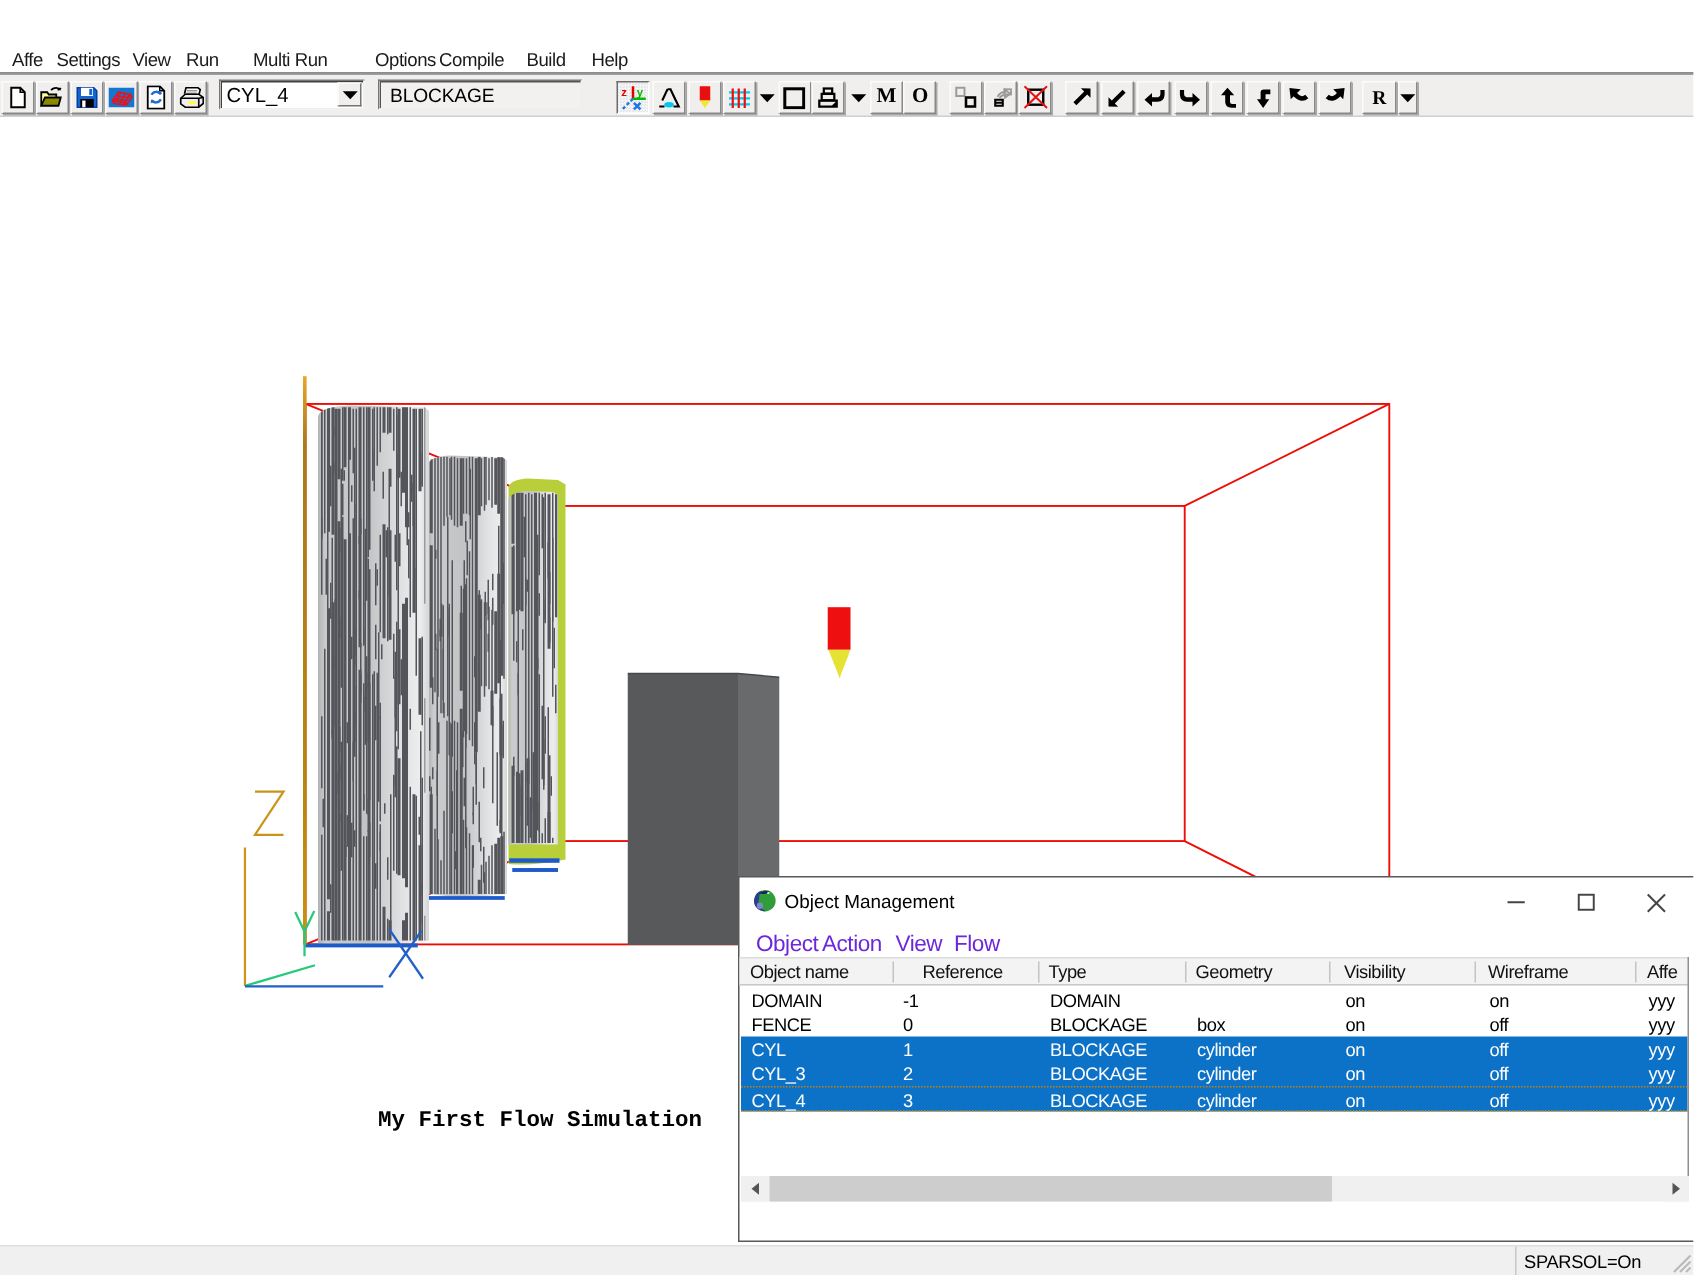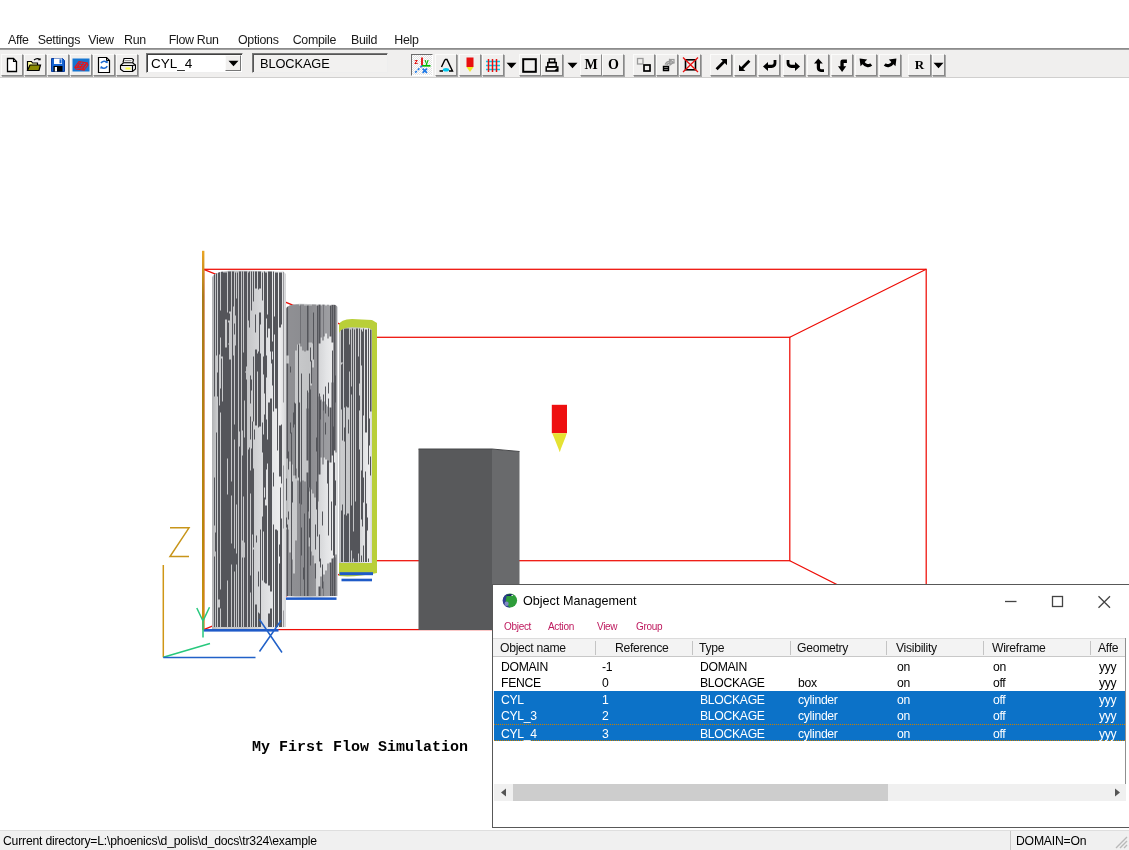--- a/index.html
+++ b/index.html
@@ -23,21 +23,21 @@
 #combo span { position:absolute; left:4px; top:2px; font-size:13.5px; color:#000; }
 #combobtn { position:absolute; right:1px; top:1px; width:16px; height:16px; background:#f0efee;
   border:1px solid; border-color:#fbfbfa #777 #777 #fbfbfa; display:flex; align-items:center; justify-content:center; }
 #blockfield { position:absolute; left:252px; top:3px; width:136px; height:20px; background:#f2f1f0;
   border:1px solid; border-color:#777 #eee #eee #777; box-shadow:inset 1px 1px 0 #555;
   font-size:12.8px; color:#000; padding:2px 0 0 7px; letter-spacing:-0.1px; }
 #scene { position:absolute; left:0; top:0; }
 #om { position:absolute; left:492px; top:584px; width:637px; height:244px; background:#fff; border:1px solid #585858; border-right:none; }
 #om .ico { position:absolute; left:9px; top:8px; }
 #om .titl { position:absolute; left:30px; top:9px; font-size:12.6px; color:#000; }
-#ommenu span { position:absolute; top:36px; font-size:10px; letter-spacing:-0.3px; color:#be185d; }
+#ommenu span { position:absolute; top:36px; font-size:15px; letter-spacing:-0.3px; color:#6d28d9; }
 #omhdr { position:absolute; left:0px; top:53px; width:633px; height:19px; background:#f3f3f3; border-top:1px solid #dcdcdc; border-bottom:1px solid #c8c8c8; }
 #omhdr i { position:absolute; top:2px; font-style:normal; font-size:12.2px; color:#111; letter-spacing:-0.3px; }
 #omhdr b { position:absolute; top:2px; width:1px; height:14px; background:#c4c4c4; }
 .row { position:absolute; left:1px; width:631px; height:16.6px; font-size:12.2px; }
 .row i { position:absolute; top:1.5px; font-style:normal; letter-spacing:-0.3px; }
 .row.sel { background:#0c72c8; color:#fff; }
 #tabright { position:absolute; left:632px; top:53px; width:1px; height:146px; background:#8f8f8f; }
 #omsb { position:absolute; left:1px; top:199px; width:631px; height:17px; background:#f0f0f0; }
 #omsb .th { position:absolute; left:19px; top:0; width:375px; height:17px; background:#cdcdcd; }
 #omsb .ar { position:absolute; top:0; width:18px; height:17px; background:#f0f0f0; display:flex; align-items:center; justify-content:center; }
@@ -499,22 +499,22 @@
       <path d="M418.5,449 L492,449 L519.5,451.5" stroke="#47484a" stroke-width="1" fill="none"></path>
       <rect x="551.8" y="404.8" width="15.2" height="28.4" fill="#ee0f10"></rect>
       <path d="M552.2,433.2 L566.8,433.2 L565.4,437.5 L563.8,441.5 L562.4,445 L561,448.5 L559.8,452.3 L558.4,448.5 L557,445 L555.6,441.5 L554,437.5 Z" fill="#e5e233"></path>
       <text x="252" y="750.5" font-family="Liberation Mono, monospace" font-size="15" font-weight="700" fill="#000">My First Flow Simulation</text>
     </svg>
 <div id="menubar">
       <span style="left:8px">Affe</span>
       <span style="left:37.7px">Settings</span>
       <span style="left:88.3px">View</span>
       <span style="left:124px">Run</span>
-      <span style="left:168.7px">Flow Run</span>
-      <span style="left:238px">Options</span>
+      <span style="left:168.7px">Multi Run</span>
+      <span style="left:250px">Options</span>
       <span style="left:292.7px">Compile</span>
       <span style="left:351px">Build</span>
       <span style="left:394.3px">Help</span>
     </div>
 <div id="mline"></div>
 <div id="toolbar">
       <div class="tb" style="left:0.5px;width:22px">
         <svg width="16" height="16" viewBox="0 0 16 16">
           <path d="M3.5,1.5 h6 l3,3 v10 h-9 Z" fill="#fff" stroke="#000" stroke-width="1.3"></path>
           <path d="M9.5,1.5 v3 h3" fill="none" stroke="#000" stroke-width="1.1"></path>
@@ -723,21 +723,21 @@
   <span class="titl">Object Management</span>
   <svg width="637" height="32" style="position:absolute;right:0;top:0">
     <path d="M513,16.5 h11.5" stroke="#444" stroke-width="1.3"></path>
     <rect x="560.5" y="11.5" width="10" height="10" fill="none" stroke="#444" stroke-width="1.3"></rect>
     <path d="M606.5,11.3 L618,22.8 M618,11.3 L606.5,22.8" stroke="#444" stroke-width="1.3"></path>
   </svg>
   <div id="ommenu">
         <span style="left:11px">Object</span>
         <span style="left:55px">Action</span>
         <span style="left:104px">View</span>
-        <span style="left:143px">Group</span>
+        <span style="left:143px">Flow</span>
       </div>
   <div id="omhdr">
         <i style="left:7px">Object name</i>
         <i style="left:122px">Reference</i>
         <i style="left:206px">Type</i>
         <i style="left:304px">Geometry</i>
         <i style="left:403px">Visibility</i>
         <i style="left:499px">Wireframe</i>
         <i style="left:605px">Affe</i>
         <b style="left:102px"></b>
@@ -800,19 +800,18 @@
         </div>
     <div class="th"></div>
     <div class="ar" style="left:614px">
           <svg width="7" height="9">
             <path d="M1,0.5 L6,4.5 L1,8.5 Z" fill="#555"></path>
           </svg>
         </div>
   </div>
 </div>
 <div id="statusbar">
-  <span class="l">Current directory=L:\phoenics\d_polis\d_docs\tr324\example</span>
   <div class="sep"></div>
-  <span class="r">DOMAIN=On</span>
+  <span class="r">SPARSOL=On</span>
   <svg class="grip" width="13" height="13">
         <path d="M12,1 L1,12 M12,5 L5,12 M12,9 L9,12" stroke="#b9b9b9" stroke-width="1.4"></path>
       </svg>
 </div>
 </div>
 </body></html>

